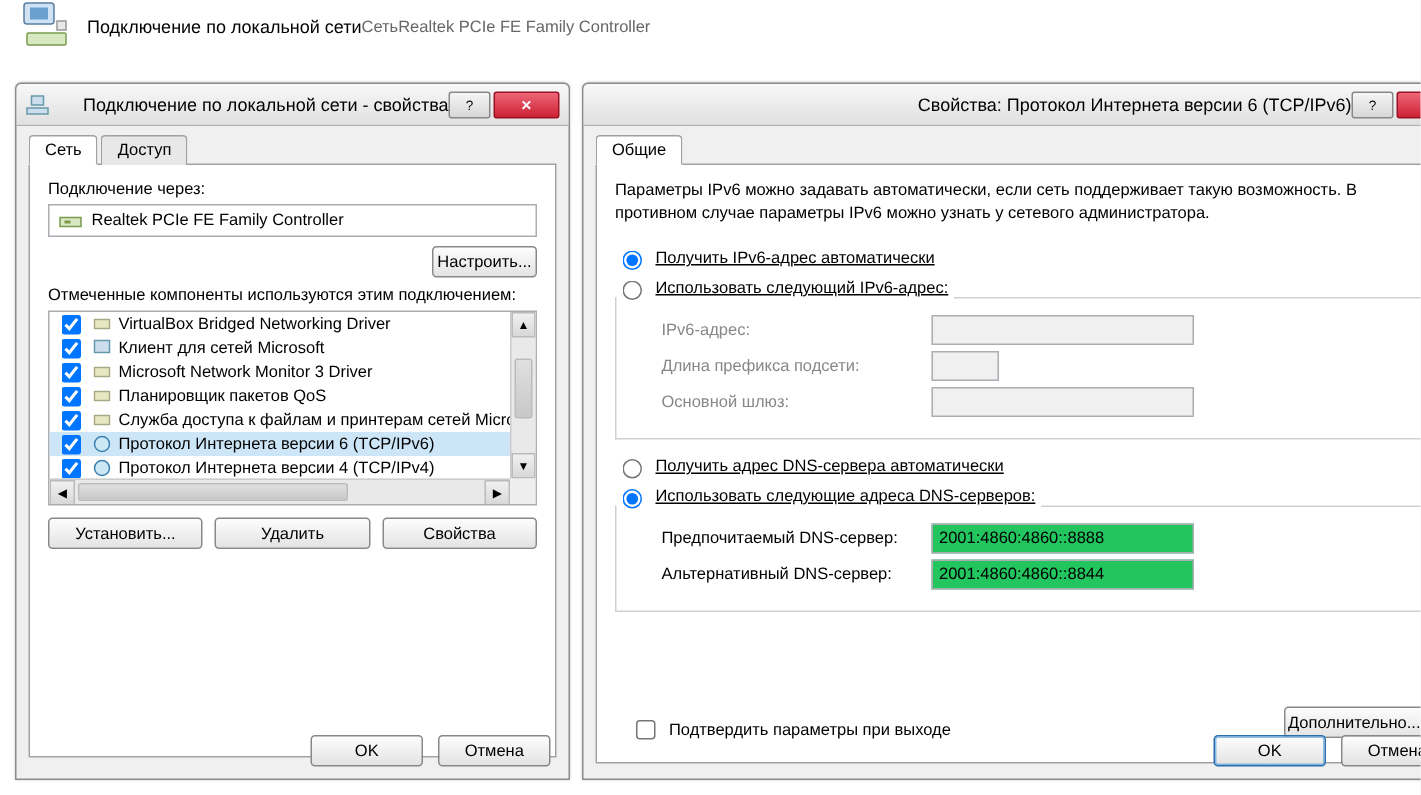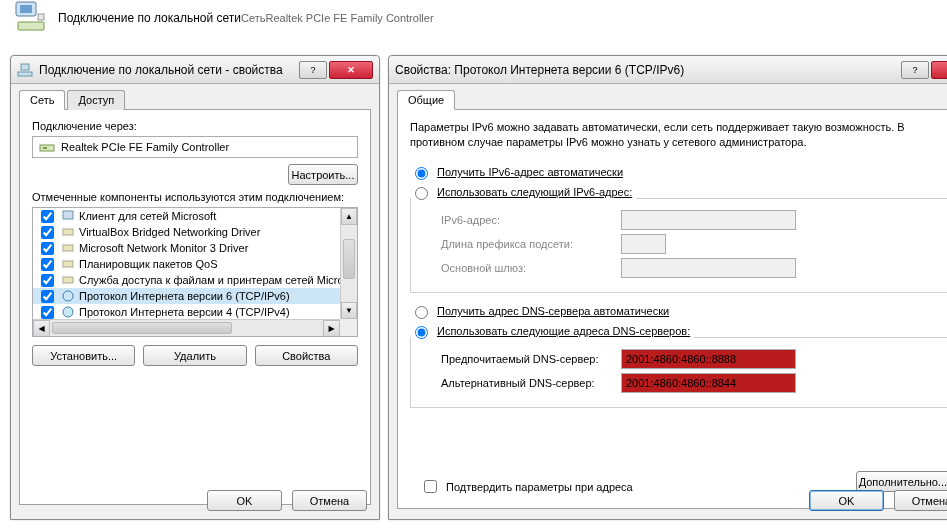--- a/index.html
+++ b/index.html
@@ -11,21 +11,21 @@
   .conn-icon { width: 36px; height: 36px; }
   .conn-text { display: flex; flex-direction: row; line-height: 14px; }
   .conn-title { font-size: 12px; }
   .conn-sub { color: #666; font-size: 11px; }
 
   
   .window { position: absolute; border: 1px solid #8b8b8b; background: #f0f0f0; border-radius: 4px 4px 0 0; box-shadow: 0 0 2px rgba(0,0,0,.2); }
   .win-left { left: 10px; top: 55px; width: 370px; height: 465px; }
   .win-right { left: 388px; top: 55px; width: 594px; height: 465px; }
 
-  .titlebar { height: 28px; background: linear-gradient(#f8f8f8, #e0e0e0); border-bottom: 1px solid #b0b0b0; display: flex; align-items: center; padding: 0 6px; border-radius: 4px 4px 0 0; }
+  .titlebar { height: 28px; background: linear-gradient(#f8f8f8, #e0e0e0); border-bottom: 1px solid #b0b0b0; display: flex; align-items: center; padding: 0 6px; border-radius: 4px 4px 0 0; text-align: right; }
   .title-icon { width: 16px; height: 16px; margin-right: 6px; }
   .titlebar .title { flex: 1; font-size: 12px; }
   .winbtns { display: flex; gap: 2px; }
   .winbtn { width: 28px; height: 18px; border: 1px solid #888; border-radius: 2px; background: linear-gradient(#f5f5f5,#d8d8d8); font-size: 9px; display:flex;align-items:center;justify-content:center; }
   .winbtn.close { width: 44px; background: linear-gradient(#e67,#c23); border-color: #912; color: #fff; font-weight:bold; }
 
   .win-body { position: absolute; inset: 28px 0 0 0; padding: 6px 8px 8px; }
 
   
   .tabs { display: flex; gap: 0; margin-bottom: -1px; position: relative; z-index: 2; }
@@ -69,21 +69,21 @@
 
   
   .info-text { line-height: 15px; margin-bottom: 14px; }
   .radio-row { display: flex; align-items: center; gap: 6px; margin: 4px 0; text-decoration: underline; }
   .radio { width: 13px; height: 13px; }
   .fieldset-border { border: 1px solid #d0d0d0; border-top: none; margin: -2px 0 10px; padding: 8px 14px 10px; }
 
   .form-row { display: flex; align-items: center; margin: 4px 16px; gap: 20px; }
   .form-row label { width: 160px; font-size: 11px; }
   .form-row label.disabled { color: #888; }
-  .txt { border: 1px solid #abadb3; height: 20px; width: 175px; padding: 0 4px; font-size: 11px; background: #b91c1c; }
+  .txt { border: 1px solid #abadb3; height: 20px; width: 175px; padding: 0 4px; font-size: 11px; background: #22c55e; }
   .txt.small { width: 45px; }
   .txt[disabled] { background: #f0f0f0; }
 
   .chk-row { display:flex; align-items:center; gap:6px; margin-top: 10px;}
   .rt-bottom { position:absolute; left: 22px; right: 22px; bottom: 12px; display:flex; justify-content:space-between; align-items:center; }
 
   .border-line { border-top: 1px solid #d0d0d0; height:1px; flex:1; position:relative; top:6px; margin-left:4px;}
 
   svg { display: block; }
 </style>
@@ -146,33 +146,33 @@
         </div>
 
         <div class="label">Отмеченные компоненты используются этим подключением:</div>
 
         <div class="components">
           <div class="comp-list">
             <div class="comp-row">
               <input type="checkbox" class="chk" checked="" style="">
               <span class="proto-icon">
                   <svg width="14" height="14">
+                    <rect x="2" y="4" width="10" height="6" fill="#e8e8c0" stroke="#aa8"></rect>
+                  </svg>
+                </span>
+              <span>VirtualBox Bridged Networking Driver</span>
+            </div>
+            <div class="comp-row">
+              <input type="checkbox" class="chk" checked="" style="">
+              <span class="proto-icon">
+                  <svg width="14" height="14">
                     <rect x="2" y="2" width="10" height="8" fill="#cde" stroke="#69a"></rect>
                   </svg>
                 </span>
               <span>Клиент для сетей Microsoft</span>
-            </div>
-            <div class="comp-row">
-              <input type="checkbox" class="chk" checked="" style="">
-              <span class="proto-icon">
-                  <svg width="14" height="14">
-                    <rect x="2" y="4" width="10" height="6" fill="#e8e8c0" stroke="#aa8"></rect>
-                  </svg>
-                </span>
-              <span>VirtualBox Bridged Networking Driver</span>
             </div>
             <div class="comp-row">
               <input type="checkbox" class="chk" checked="" style="">
               <span class="proto-icon">
                   <svg width="14" height="14">
                     <rect x="2" y="4" width="10" height="6" fill="#e8e8c0" stroke="#aa8"></rect>
                   </svg>
                 </span>
               <span>Microsoft Network Monitor 3 Driver</span>
             </div>
@@ -304,21 +304,21 @@
           </div>
           <div class="form-row">
             <label>Альтернативный DNS-сервер:</label>
             <input class="txt" value="2001:4860:4860::8844" style="">
           </div>
         </div>
 
         <div class="rt-bottom">
           <div class="chk-row">
             <input type="checkbox" class="chk" style="">
-            <span>Подтвердить параметры при адреса</span>
+            <span>Подтвердить параметры при выходе</span>
           </div>
           <button class="btn">Дополнительно...</button>
         </div>
 
       </div>
 
       <div class="dlg-btns">
         <button class="btn primary" style="min-width:75px">OK</button>
         <button class="btn" style="min-width:75px">Отмена</button>
       </div>

